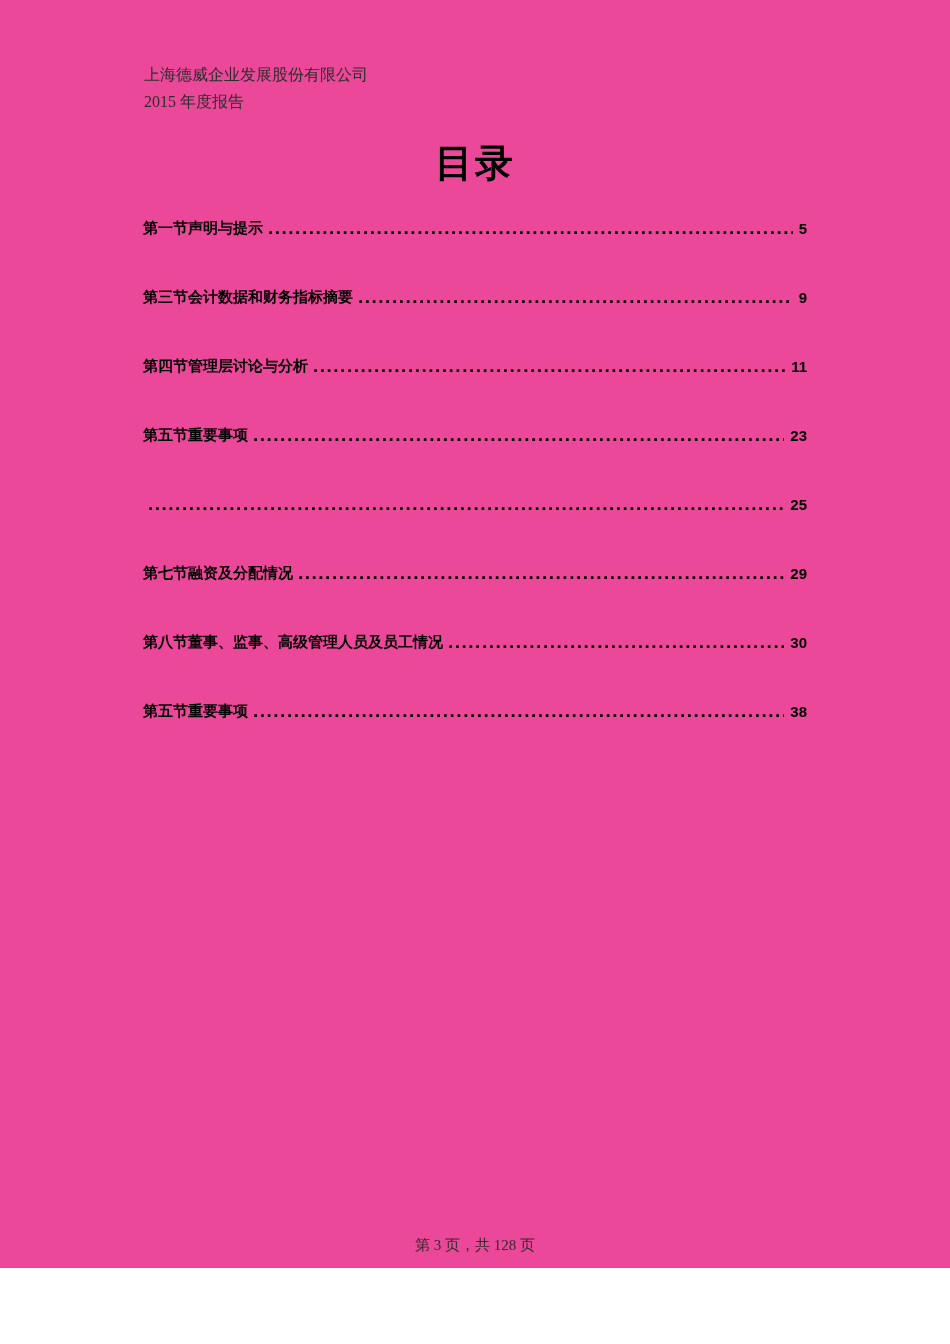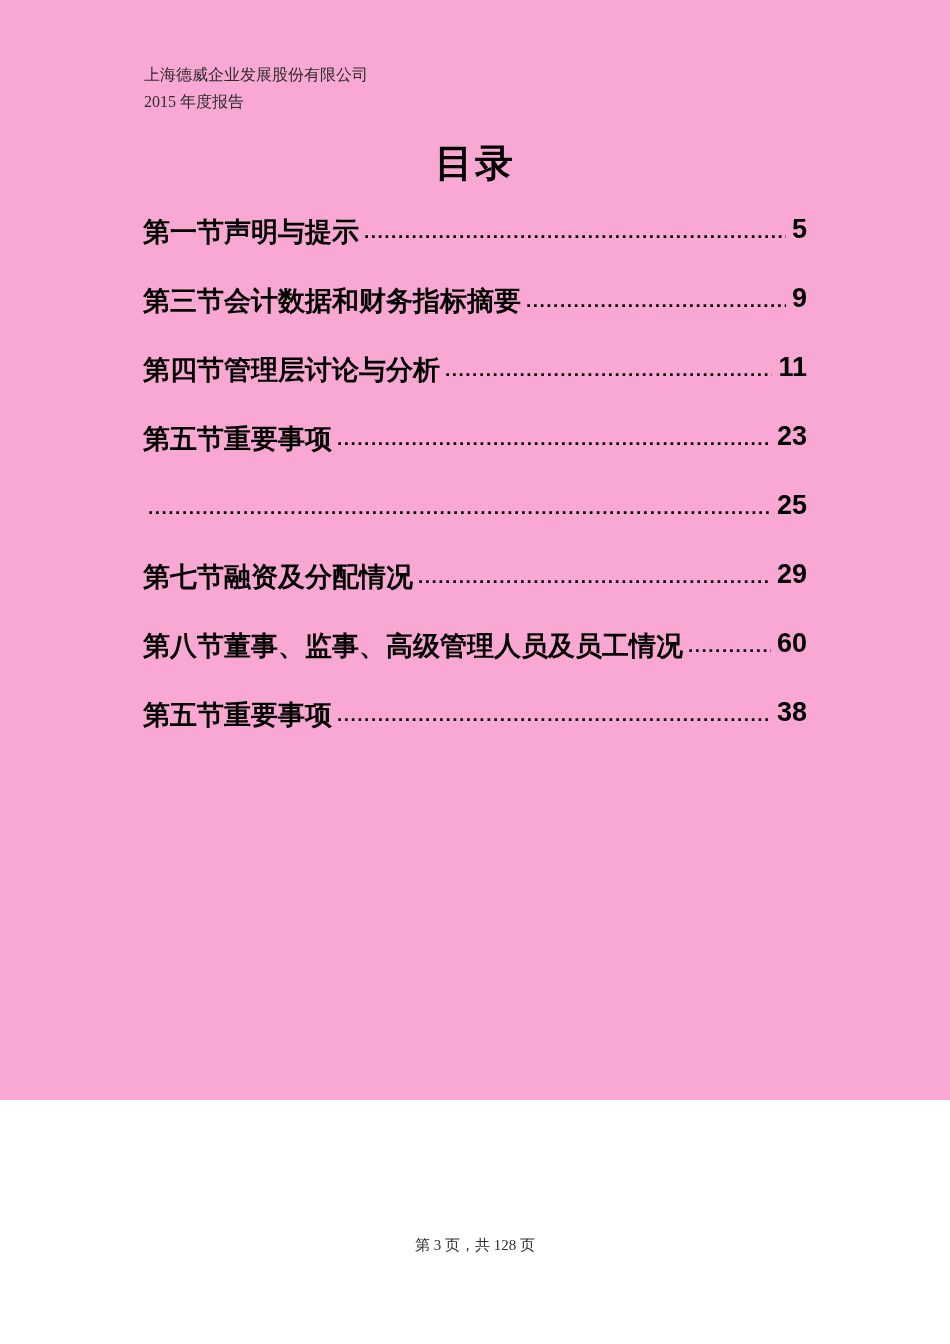--- a/index.html
+++ b/index.html
@@ -7,22 +7,22 @@
     width: 950px;
     height: 1344px;
     background: #ffffff;
     font-family: "Liberation Serif", "DejaVu Serif", serif;
     color: #000000;
     overflow: hidden;
   }
   .page {
     position: relative;
     width: 950px;
-    height: 1100px;
-    background: #f9a8d4;
+    height: 1268px;
+    background: #ec4899;
   }
   .page-header {
     position: absolute;
     left: 144px;
     top: 61px;
     font-size: 16px;
     line-height: 27px;
     color: #2d2d2d;
     font-family: "Liberation Serif", "DejaVu Serif", serif;
   }
@@ -42,25 +42,25 @@
     position: absolute;
     left: 143px;
     top: 214px;
     width: 664px;
     display: flex;
     flex-direction: column;
     row-gap: 41px;
   }
   .toc-row {
     display: flex;
-    align-items: flex-start;
+    align-items: center;
     height: 28px;
     font-family: "Liberation Sans", "DejaVu Sans", sans-serif;
     font-weight: 700;
-    font-size: 27px;
+    font-size: 15px;
     color: #000000;
     cursor: pointer;
   }
   .toc-label {
     white-space: nowrap;
     flex: 0 0 auto;
   }
   .toc-leader {
     flex: 1 1 auto;
     overflow: hidden;
@@ -137,21 +137,21 @@
 
     <div class="toc-row">
       <span class="toc-label">第七节融资及分配情况</span>
       <span class="toc-leader"></span>
       <span class="toc-page">29</span>
     </div>
 
     <div class="toc-row">
       <span class="toc-label">第八节董事、监事、高级管理人员及员工情况</span>
       <span class="toc-leader"></span>
-      <span class="toc-page">60</span>
+      <span class="toc-page">30</span>
     </div>
 
 
     <div class="toc-row">
       <span class="toc-label">第五节重要事项</span>
       <span class="toc-leader"></span>
       <span class="toc-page">38</span>
     </div>
 
   </div>

